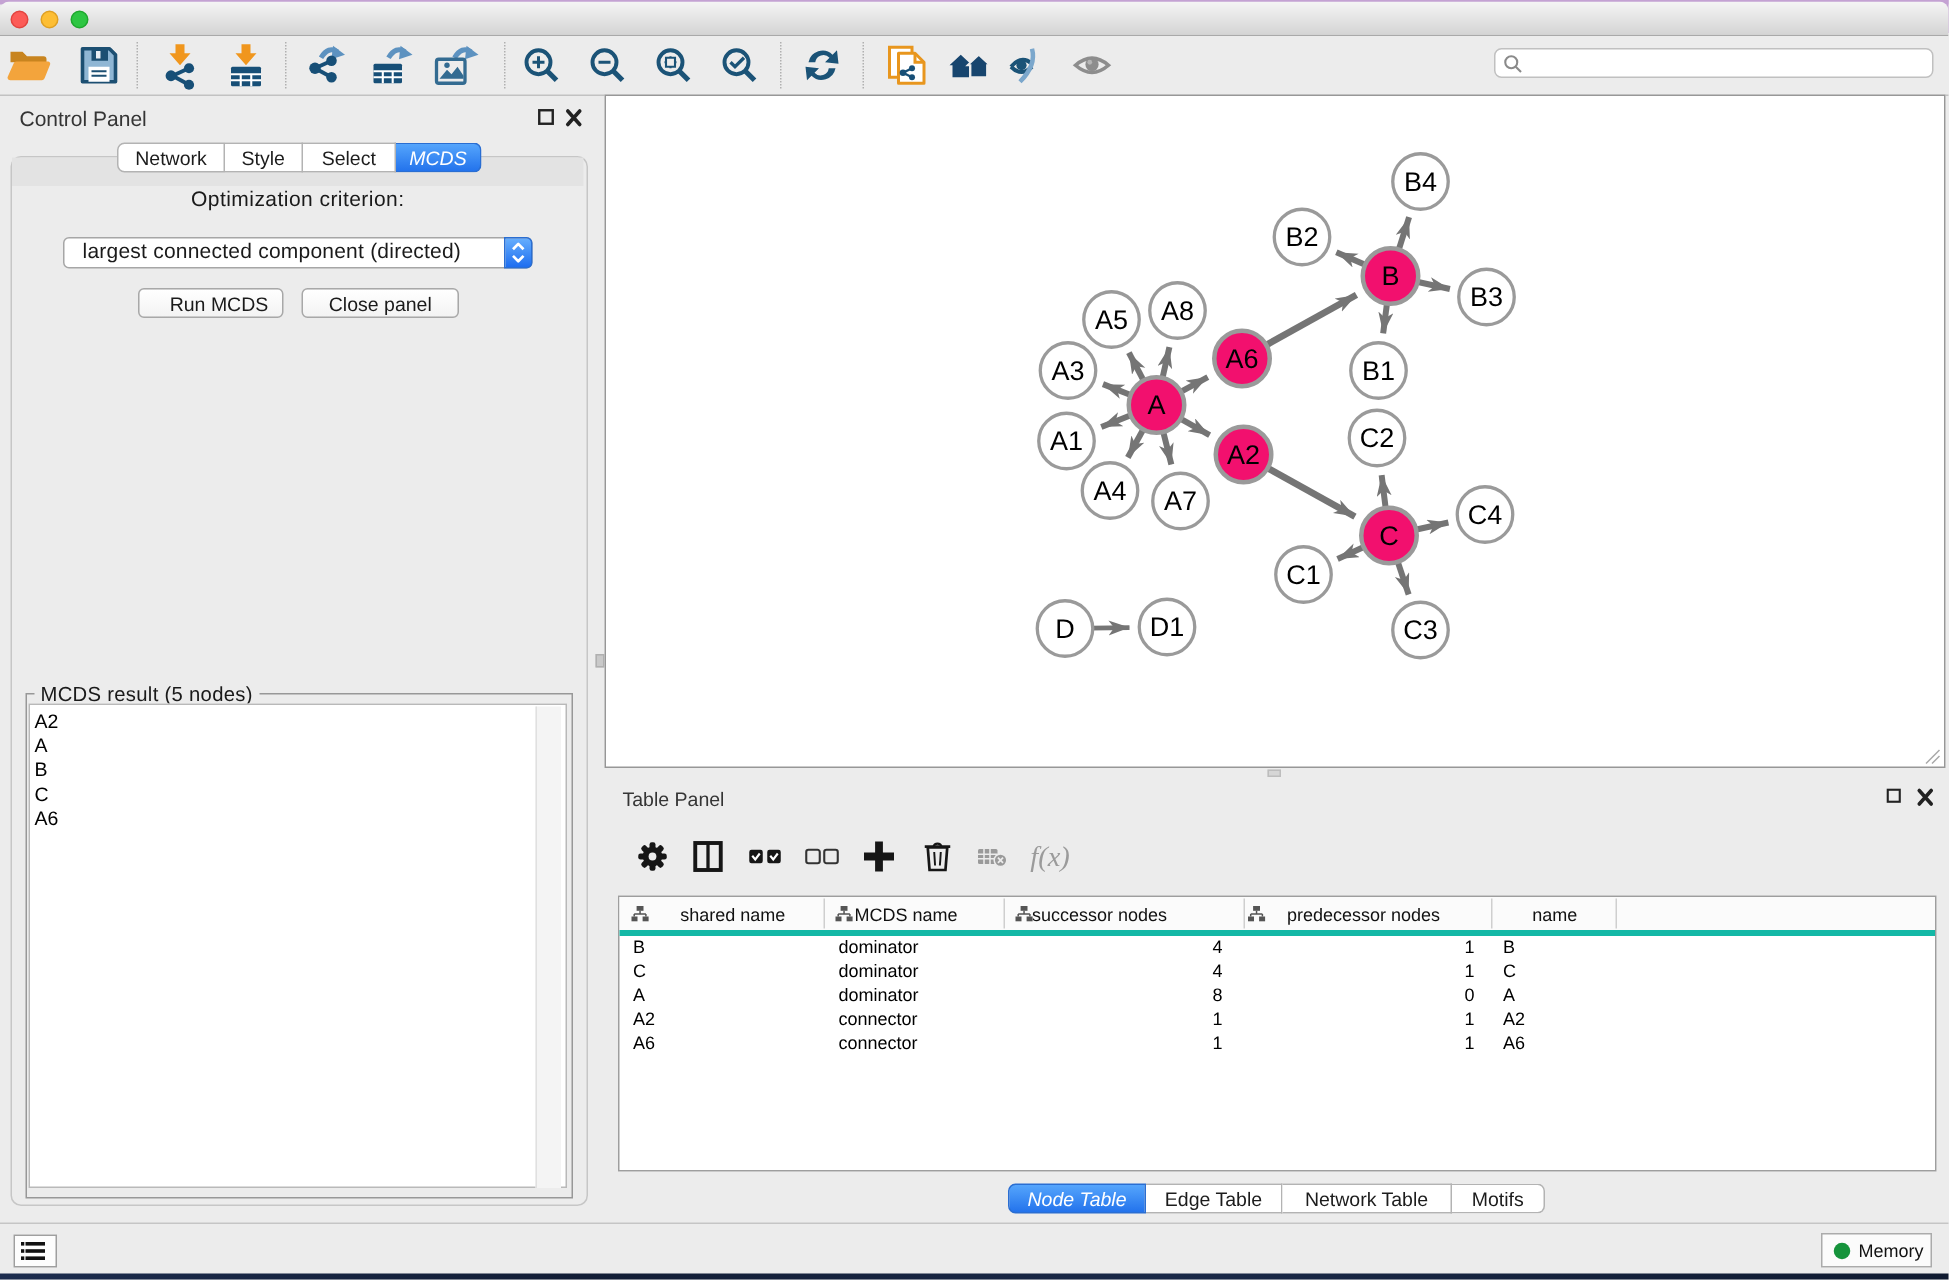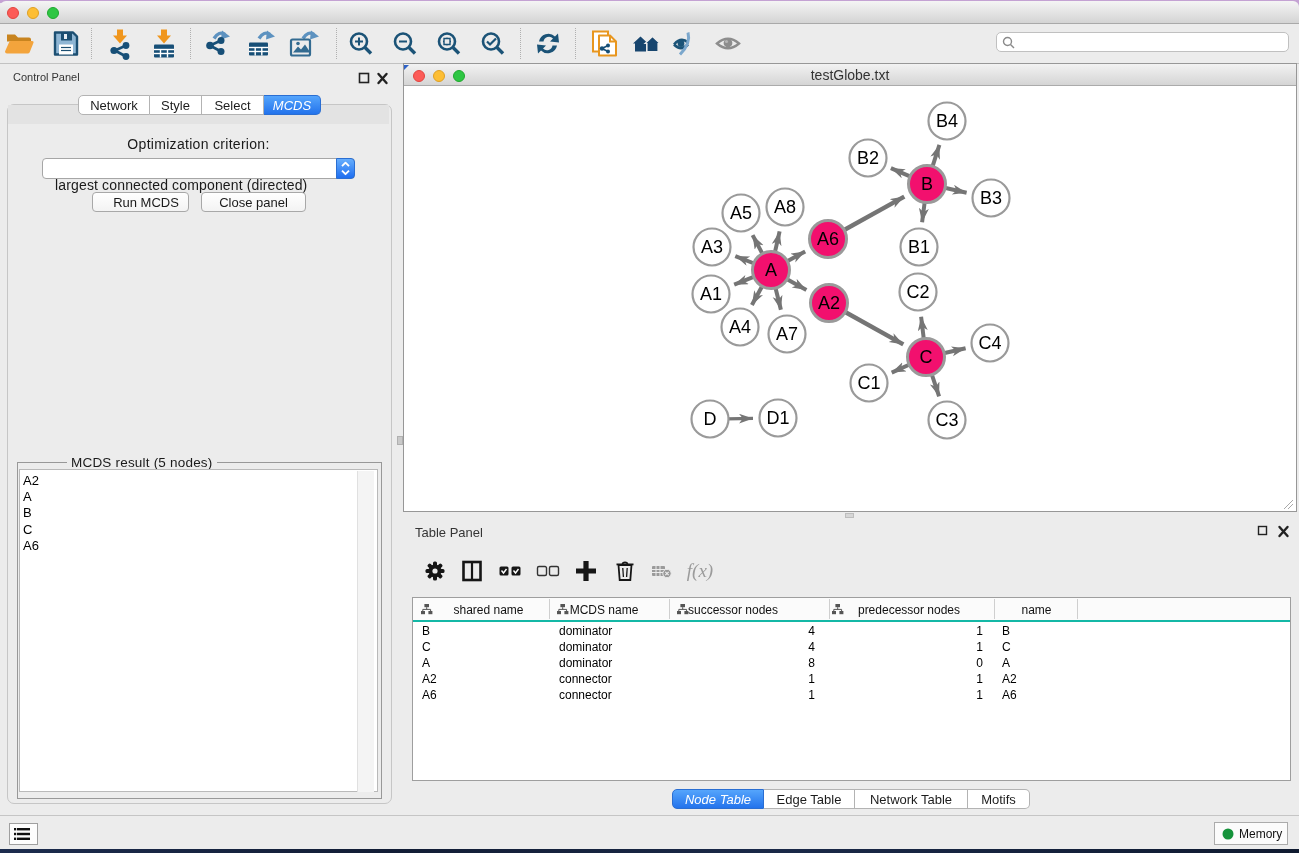--- a/index.html
+++ b/index.html
@@ -7,51 +7,51 @@
 .abs{position:absolute;}
 #purpletop{left:0;top:0;width:1299px;height:3px;background:#c4a2d3;}
 #purpleright{left:1291px;top:0;width:8px;height:22px;background:#c4a2d3;}
 #titlebar{left:0;top:1px;width:1299px;height:22px;background:linear-gradient(#f5f5f5,#d4d4d4);border-bottom:1px solid #a9a9a9;border-radius:6px 6px 0 0;}
 .light{width:12px;height:12px;border-radius:50%;position:absolute;top:6px;box-sizing:border-box;}
 #title-text{width:100%;text-align:center;top:4px;font-size:13px;color:#404040;}
 #toolbar{left:0;top:24px;width:1299px;height:39px;background:#ececec;border-bottom:1px solid #c2c2c2;}
 .tsep{position:absolute;top:4px;height:31px;width:0;border-left:1px dotted #b0b0b0;}
 #searchbox{left:996px;top:8px;width:291px;height:18px;background:#fff;border:1px solid #c0c0c0;border-radius:5px;}
 
-#cp-title{left:13px;top:71px;font-size:11px;color:#353535;}
+#cp-title{left:13px;top:71px;font-size:14px;color:#353535;}
 #cp-box{left:7px;top:104px;width:383px;height:698px;border:1px solid #c6c6c6;border-radius:7px;background:#ececec;}
 #cp-strip{left:8px;top:105px;width:381px;height:19px;background:#e3e3e3;}
 .tabrow{display:flex;height:20px;font-size:13px;color:#1c1c1c;}
 .tab{background:#fff;border:1px solid #b3b3b3;border-left:none;display:flex;align-items:center;justify-content:center;box-sizing:border-box;}
 .tab.first{border-left:1px solid #b3b3b3;border-radius:5px 0 0 5px;}
 .tab.last{border-radius:0 5px 5px 0;}
 .tab.sel{background:linear-gradient(#55a5fc,#2373ec);border-color:#2a6ed2;color:#fff;font-style:italic;}
 #cp-tabs{left:78px;top:95px;width:243px;}
-#opt-label{left:8px;top:136px;width:381px;text-align:center;font-size:14px;letter-spacing:0.3px;color:#1a1a1a;}
+#opt-label{left:8px;top:124px;width:381px;text-align:center;font-size:14px;letter-spacing:0.3px;color:#1a1a1a;}
 #dropdown{left:42px;top:158px;width:311px;height:19px;background:#fff;border:1px solid #a6a6a6;border-radius:4px;}
-#dd-text{left:12px;top:18px;font-size:14px;letter-spacing:0.15px;color:#1a1a1a;}
+#dd-text{left:12px;top:0;font-size:14px;letter-spacing:0.15px;color:#1a1a1a;}
 #dd-btn{right:-1px;top:-1px;width:17px;height:19px;background:linear-gradient(#66aefd,#1e6ef0);border:1px solid #2a6ed2;border-radius:0 4px 4px 0;}
 .btn{background:linear-gradient(#ffffff,#f3f3f3);border:1px solid #a8a8a8;border-radius:4px;font-size:13px;color:#1a1a1a;display:flex;align-items:center;justify-content:center;box-sizing:border-box;}
 #btn-run{left:92px;top:192px;width:97px;height:20px;padding-left:11px;}
 #btn-close{left:201px;top:192px;width:105px;height:20px;}
 #fieldset{left:17px;top:462px;width:363px;height:335px;border:1px solid #989898;}
-#legend{left:23px;top:455px;background:#ececec;padding:0 4px;font-size:13.5px;letter-spacing:0.2px;color:#1a1a1a;margin-left:44px;}
+#legend{left:23px;top:455px;background:#ececec;padding:0 4px;font-size:13.5px;letter-spacing:0.2px;color:#1a1a1a;}
 #mcds-list{left:19px;top:469px;width:359px;height:323px;background:#fff;border:1px solid #b9b9b9;box-sizing:border-box;font-size:13px;color:#000;}
 #mcds-list div{height:16.2px;padding-left:3px;padding-top:0px;line-height:16.2px;}
 div#mcds-scroll{right:3px;top:1px;width:13px;height:321px !important;background:#f4f4f4;border-left:1px solid #e0e0e0;}
 
 #netwin{left:403px;top:63px;width:894px;height:449px;background:#fff;border:1px solid #979797;box-sizing:border-box;}
 #net-titlebar{left:0;top:0;width:892px;height:21px;background:linear-gradient(#f2f2f2,#d5d5d5);border-bottom:1px solid #ababab;}
 #net-title{width:100%;text-align:center;top:3px;font-size:14px;color:#333;}
 .nlight{width:12px;height:12px;border-radius:50%;position:absolute;top:6px;box-sizing:border-box;}
 #graph{left:0;top:22px;}
 
 #tp-title{left:415px;top:525px;font-size:13px;color:#353535;}
 #tablebox{left:412px;top:597px;width:879px;height:184px;background:#fff;border:1px solid #9e9e9e;box-sizing:border-box;}
-#thead{left:0;top:0;width:877px;height:22px;background:#fbfbfb;border-bottom:2px solid #14b8a6;font-size:12px;color:#111;}
+#thead{left:0;top:0;width:877px;height:22px;background:#fbfbfb;border-bottom:4px solid #14b8a6;font-size:12px;color:#111;}
 .hsep{position:absolute;top:1px;height:20px;width:0;border-left:1px solid #cfcfcf;}
 .hlabel{position:absolute;top:5px;text-align:center;}
 .trow{position:absolute;font-size:12px;color:#000;height:16px;line-height:16px;}
 #bot-tabs{left:672px;top:789px;width:358px;}
 
 #statusline{left:0;top:815px;width:1299px;height:0;border-top:1px solid #c5c5c5;}
 #statusbar{left:0;top:816px;width:1299px;height:32px;background:#ececec;}
 #listbtn{left:9px;top:823px;width:29px;height:22px;background:#fdfdfd;border:1px solid #9f9f9f;box-sizing:border-box;}
 #membtn{left:1214px;top:822px;width:74px;height:23px;background:#fbfbfb;border:1px solid #ababab;box-sizing:border-box;font-size:12px;color:#111;}
 #bottomstrip{left:0;top:849px;width:1299px;height:4px;background:linear-gradient(90deg,#1c2c4e,#121d35 30%,#1a2948 60%,#0f1a30);}
@@ -225,29 +225,20 @@
 <div class="abs" id="mcds-list">
   <div style="margin-top:3px">A2</div>
     <div>A</div>
     <div>B</div>
     <div>C</div>
     <div>A6</div>
   <div class="abs" id="mcds-scroll"></div>
 </div>
 <div class="abs" style="left:397px;top:436px;width:6px;height:9px;background:#c9c9c9;border:1px solid #b0b0b0;box-sizing:border-box;"></div>
 <div class="abs" id="netwin">
-  <div class="abs" id="net-titlebar">
-    <div class="nlight" style="left:9px;background:#fc5b57;border:0.5px solid #e2443f;"></div>
-    <div class="nlight" style="left:29px;background:#fdbe34;border:0.5px solid #dfa023;"></div>
-    <div class="nlight" style="left:49px;background:#2ec643;border:0.5px solid #1fa82e;"></div>
-    <div class="abs" id="net-title">testGlobe.txt</div>
-    <svg class="abs" style="left:0;top:1px" width="5" height="5" viewBox="0 0 5 5">
-        <path d="M0,0 h5 L0,5 z" fill="#2e62c8"></path>
-      </svg>
-  </div>
   <svg class="abs" id="graph" width="892" height="426" viewBox="404 85 892 426">
   <defs>
         <marker id="arw" markerUnits="userSpaceOnUse" markerWidth="16" markerHeight="12" refX="14" refY="5" orient="auto">
           <path d="M0,0 L14,5 L0,10 L3.8,5 z" fill="#757575"></path>
         </marker>
       </defs>
   <g stroke="#757575">
   <line x1="754.3" y1="275.7" x2="734.2" y2="283.7" stroke-width="4" marker-end="url(#arw)"></line>
   <line x1="754.2" y1="262.5" x2="735.3" y2="255.1" stroke-width="4" marker-end="url(#arw)"></line>
   <line x1="762.4" y1="284.8" x2="751.9" y2="304.0" stroke-width="4" marker-end="url(#arw)"></line>

